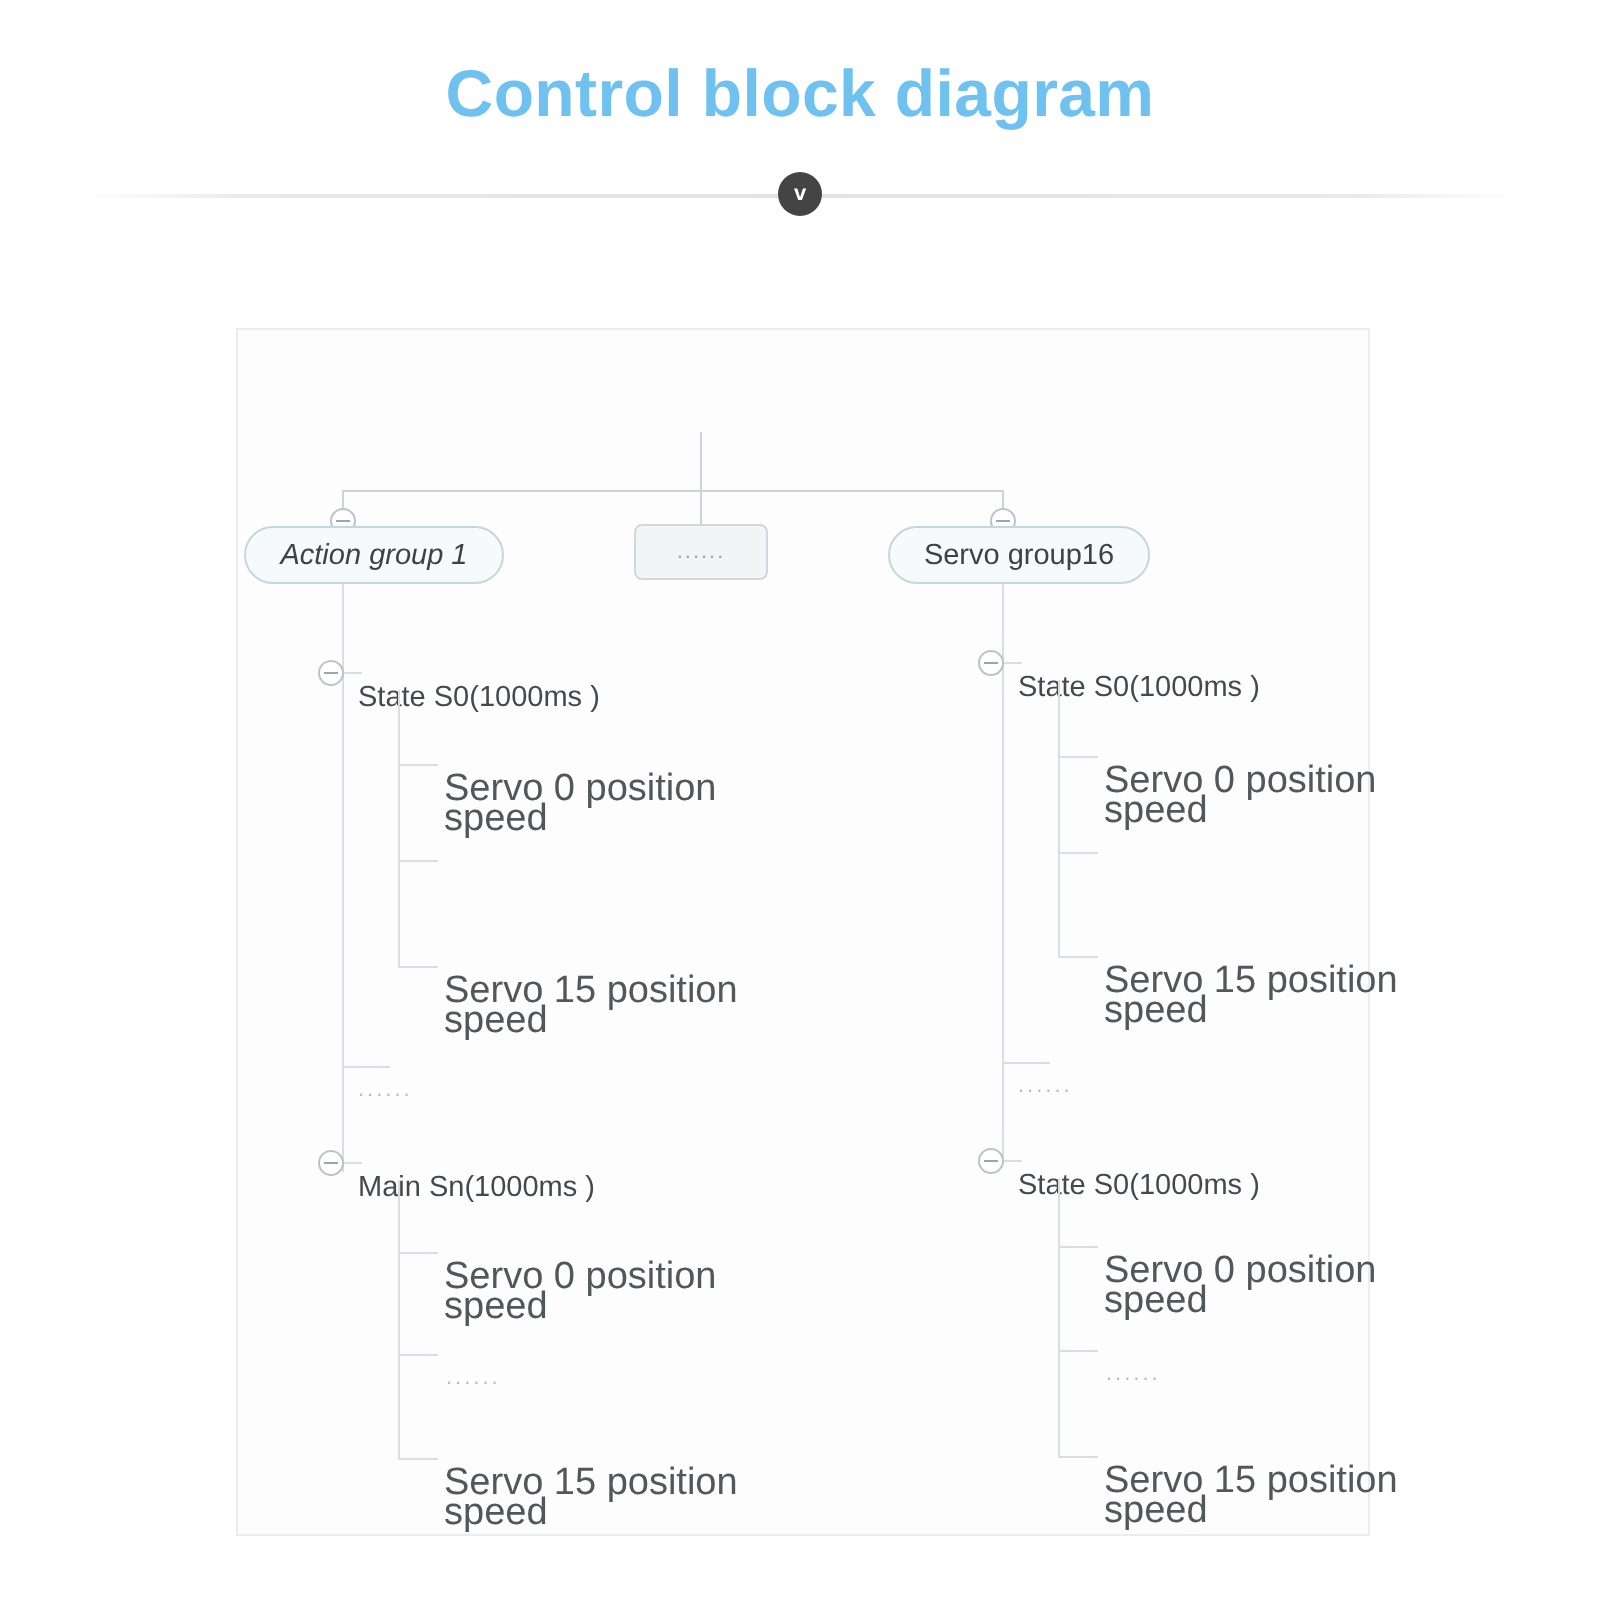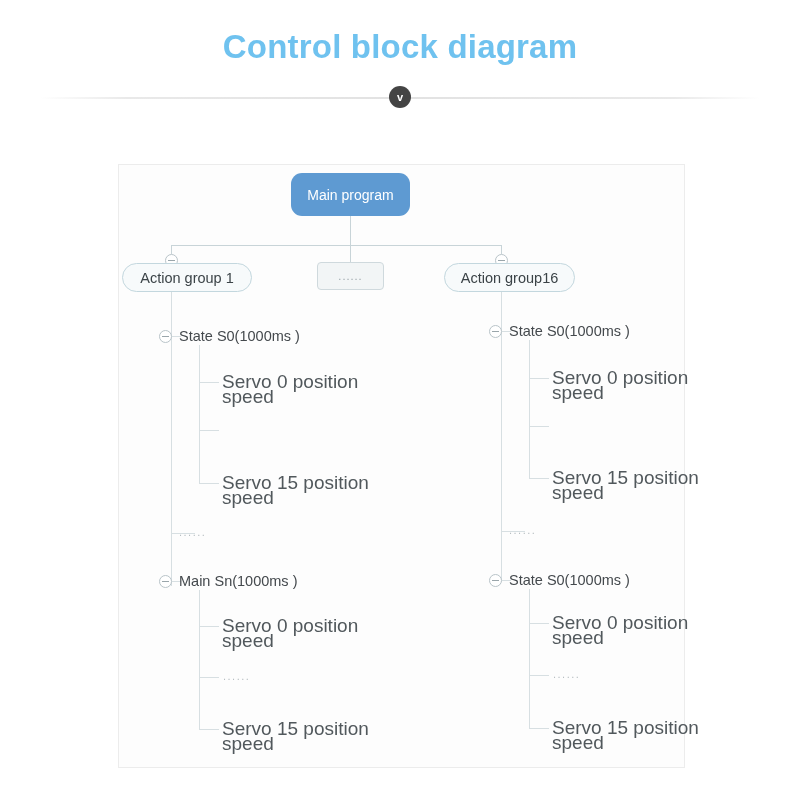--- a/index.html
+++ b/index.html
@@ -93,39 +93,40 @@
     font-size: 14px;
   }
   .node-group {
     height: 29px;
     background: #f7fafb;
     border: 1px solid #c3d7de;
     border-radius: 15px;
     color: #3b4347;
     font-size: 14.5px;
   }
-  .node-group-left  { left: 3px;   top: 98px; width: 130px; }
+  .node-group-left  { left: 3px;   top: 98px; width: 130px; font-style: italic; }
   .node-group-right { left: 325px; top: 98px; width: 131px; }
   .node-ellipsis {
     left: 198px; top: 97px;
     width: 67px; height: 28px;
     background: #f2f5f6;
     border: 1px solid #cfd9dd;
     border-radius: 4px;
     color: #9aa6ab;
     font-size: 11px;
     letter-spacing: 1px;
   }
 
   
   .label {
     position: absolute;
     white-space: nowrap;
     color: #4a5155;
     font-size: 14.5px;
+    margin-top: 13px;
   }
   .label-state { font-size: 14.5px; color: #44494d; }
   .label-leaf  { font-size: 19px;  color: #51585c; line-height: 15px; }
   .label-dots  { font-size: 11px;  color: #b7bec2; letter-spacing: 1.5px; }
 
   
   .line-h, .line-v {
     position: absolute;
     background: #c8d4d8;
   }
@@ -155,38 +156,37 @@
 
 <div class="header">
   <div class="page-title">Control block diagram</div>
   <div class="divider"></div>
   <div class="chevron-badge">v</div>
 </div>
 
 <div class="panel">
   <div class="canvas">
 
-    <div class="node node-main">Main program</div>
 
     <div class="line-v" style="left:231px; top:51px; height:29px;"></div>
 
     <div class="line-h" style="left:52px; top:80px; width:330px;"></div>
 
     <div class="line-v" style="left:52px; top:80px; height:9px;"></div>
 
     <div class="line-v" style="left:382px; top:80px; height:9px;"></div>
 
     <div class="line-v" style="left:231px; top:80px; height:17px;"></div>
 
     <div class="minus-icon" style="left:46px; top:89px;"></div>
     <div class="minus-icon" style="left:376px; top:89px;"></div>
 
     <div class="node node-group node-group-left">Action group 1</div>
     <div class="node node-ellipsis">......</div>
-    <div class="node node-group node-group-right">Action group16</div>
+    <div class="node node-group node-group-right">Servo group16</div>
 
     <div class="line-v line-soft" style="left:52px; top:127px; height:294px;"></div>
 
     <div class="line-h line-soft" style="left:52px; top:171px; width:10px;"></div>
     <div class="minus-icon" style="left:40px; top:165px;"></div>
     <div class="label label-state" style="left:60px; top:163px;">State S0(1000ms )</div>
 
     <div class="line-v line-soft" style="left:80px; top:180px; height:138px;"></div>
     <div class="line-h line-soft" style="left:80px; top:217px; width:20px;"></div>
     <div class="label label-leaf" style="left:103px; top:209px;">

